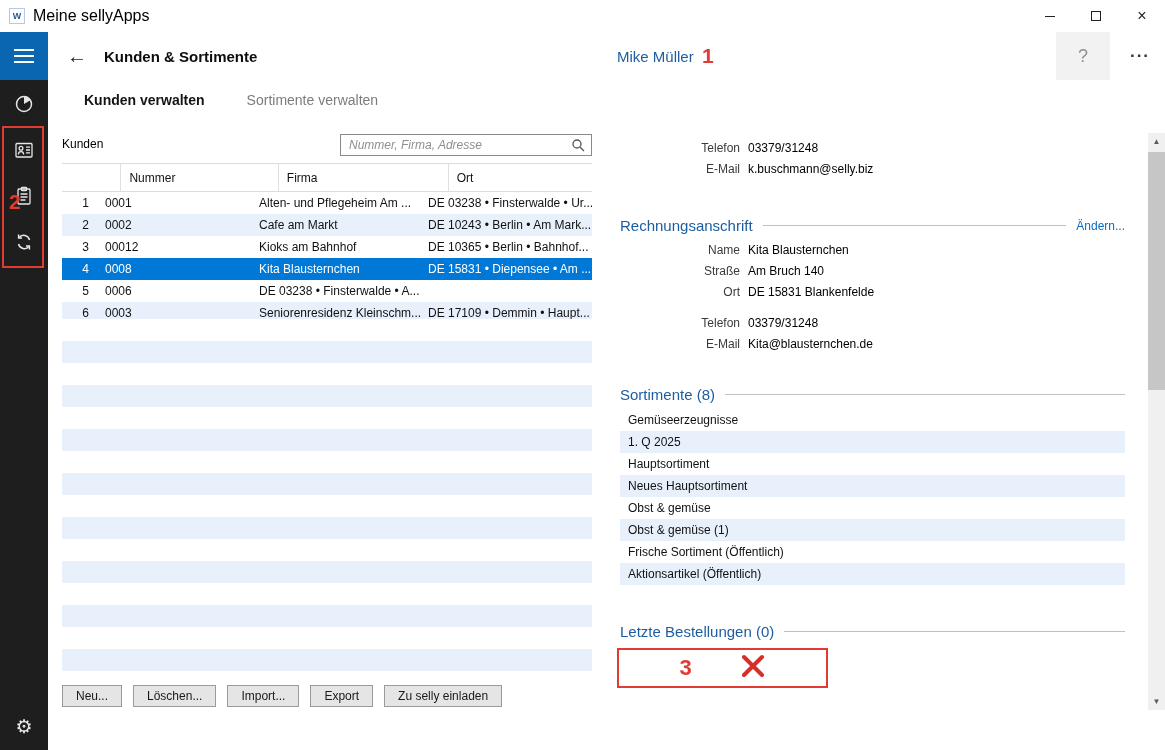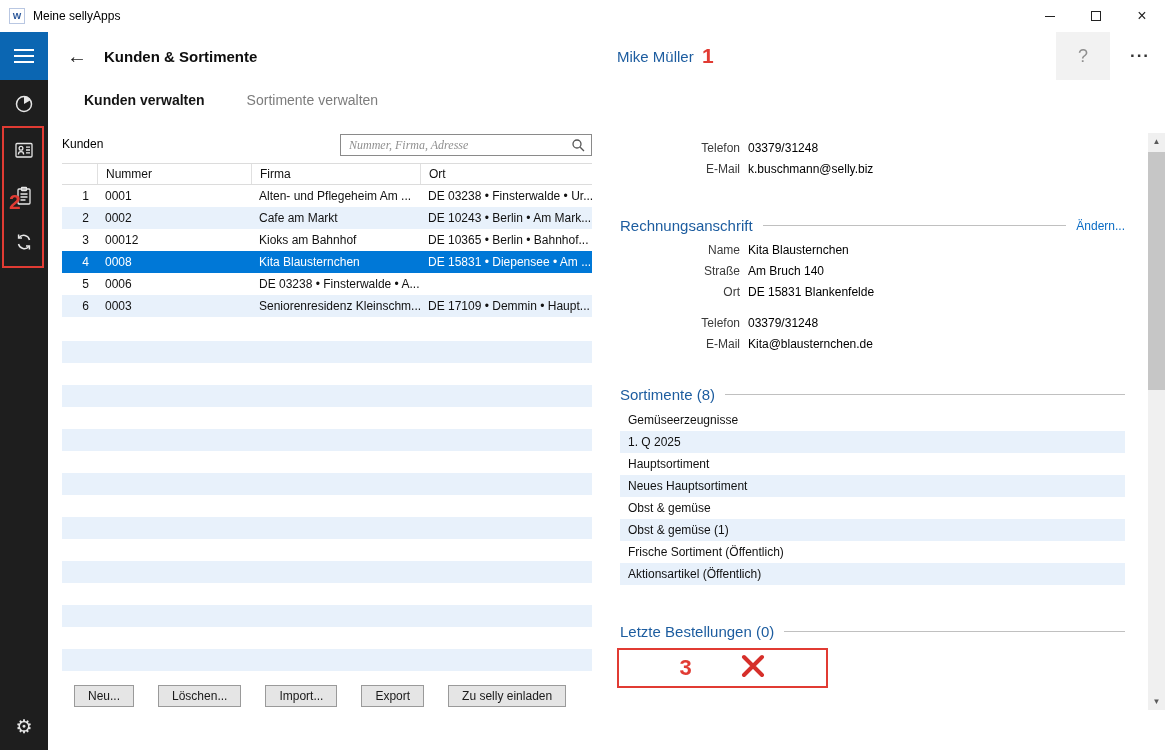--- a/index.html
+++ b/index.html
@@ -4,21 +4,21 @@
 <style>
   * { margin:0; padding:0; box-sizing:border-box; }
   html,body { width:1165px; height:750px; overflow:hidden; background:#fff;
     font-family:"Liberation Sans", sans-serif; color:#111; }
   .app { position:relative; width:1165px; height:750px; background:#fff; overflow:hidden; }
 
   
   .titlebar { position:absolute; top:0; left:0; right:0; height:32px; background:#ffffff; display:flex; align-items:center; }
   .app-icon { width:16px; height:16px; margin-left:9px; border:1px solid #b9c7e2; color:#2b579a;
     font-size:9px; font-weight:bold; display:flex; align-items:center; justify-content:center; background:#fff; }
-  .window-title { margin-left:8px; font-size:12px; color:#000; }
+  .window-title { margin-left:8px; font-size:16px; color:#000; }
   .tb-spacer { flex:1; }
   .win-btn { width:46px; height:32px; display:flex; align-items:center; justify-content:center; color:#222; cursor:default; }
   .min-glyph { width:10px; height:1px; background:#222; }
   .max-glyph { width:10px; height:10px; border:1px solid #222; }
   .close-glyph { font-size:16px; line-height:1; }
 
   
   .header { position:absolute; top:32px; left:0; right:0; height:48px; background:#fff; }
   .hamburger { position:absolute; left:0; top:0; width:48px; height:48px; background:#0b66b2;
     display:flex; flex-direction:column; align-items:center; justify-content:center; gap:4px; }
@@ -43,38 +43,38 @@
   .si-pie { top:10px; } .si-cust { top:56px; } .si-clip { top:102px; } .si-sync { top:148px; }
   .si-gear { bottom:8px; font-size:19px; }
   .annot-2-box { position:absolute; left:2px; top:46px; width:42px; height:142px; border:2px solid #e13b33; }
   .annot-2 { position:absolute; left:9px; top:110px; font-size:21px; font-weight:bold; color:#e13b33; z-index:2; }
 
   
   .main { position:absolute; left:48px; top:120px; width:1100px; height:630px; background:#fff; }
   .kunden-label { position:absolute; left:14px; top:17px; font-size:12px; color:#000; }
 
   .search-box { position:absolute; left:292px; top:14px; width:252px; height:22px; border:1px solid #8a8a8a; background:#fff; display:flex; align-items:center; }
-  .search-input { flex:1; border:none; outline:none; height:100%; padding:0 4px 0 8px; font-size:12px; font-family:Liberation Serif, serif; background:transparent; }
+  .search-input { flex:1; border:none; outline:none; height:100%; padding:0 4px 0 8px; font-size:12px; font-family:Liberation Sans, sans-serif; background:transparent; }
   .search-input::placeholder { font-style:italic; color:#8f8f8f; }
   .search-icon { margin-right:6px; display:flex; }
 
   .table { position:absolute; left:14px; top:43px; width:530px; }
-  .thead { display:flex; height:22px; border-top:1px solid #dcdcdc; border-bottom:1px solid #dcdcdc; }
+  .thead { display:flex; height:29px; border-top:1px solid #dcdcdc; border-bottom:1px solid #dcdcdc;gap:28px; }
   .th { font-size:12px; display:flex; align-items:center; padding-left:8px; height:100%; white-space:nowrap; overflow:hidden; }
   .thead .c1, .thead .c2, .thead .c3 { border-left:1px solid #e0e0e0; }
   .c0 { width:35px; } .c1 { width:154px; } .c2 { width:169px; } .c3 { width:172px; }
   .row { display:flex; height:22px; font-size:12px; }
   .row .cell { display:flex; align-items:center; padding-left:8px; white-space:nowrap; overflow:hidden; }
   .row .c0 { justify-content:flex-end; padding-left:0; padding-right:8px; }
   .row.alt { background:#e8f1fb; }
   .row.sel { background:#0078d7; color:#fff; }
   .filler { position:absolute; left:14px; top:199px; width:530px; height:358px;
     background:repeating-linear-gradient(to bottom, #ffffff 0 22px, #e8f1fb 22px 44px); }
 
-  .list-buttons { position:absolute; left:14px; top:565px; display:flex; gap:24px;margin-left:12px; }
+  .list-buttons { position:absolute; left:14px; top:565px; display:flex; gap:11px; }
   .btn { height:22px; padding:0 13px; background:#e5e5e5; border:1px solid #9a9a9a; font-size:12px; font-family:inherit; display:flex; align-items:center; white-space:nowrap; color:#1a1a1a; }
 
   
   .details { position:absolute; left:572px; top:0; width:505px; }
   .frow { display:flex; margin-bottom:5px; font-size:12px; line-height:16px; }
   .frow .lab { width:120px; text-align:right; color:#3a3a3a; }
   .frow .val { margin-left:8px; color:#000; white-space:nowrap; }
   .mt20 { margin-top:20px; } .mt15 { margin-top:15px; }
   .section-head { display:flex; align-items:center; margin-bottom:8px; }
   .sh-billing { margin-top:40px; } .sh-sort { margin-top:34px; margin-bottom:6px; } .sh-orders { margin-top:38px; }

